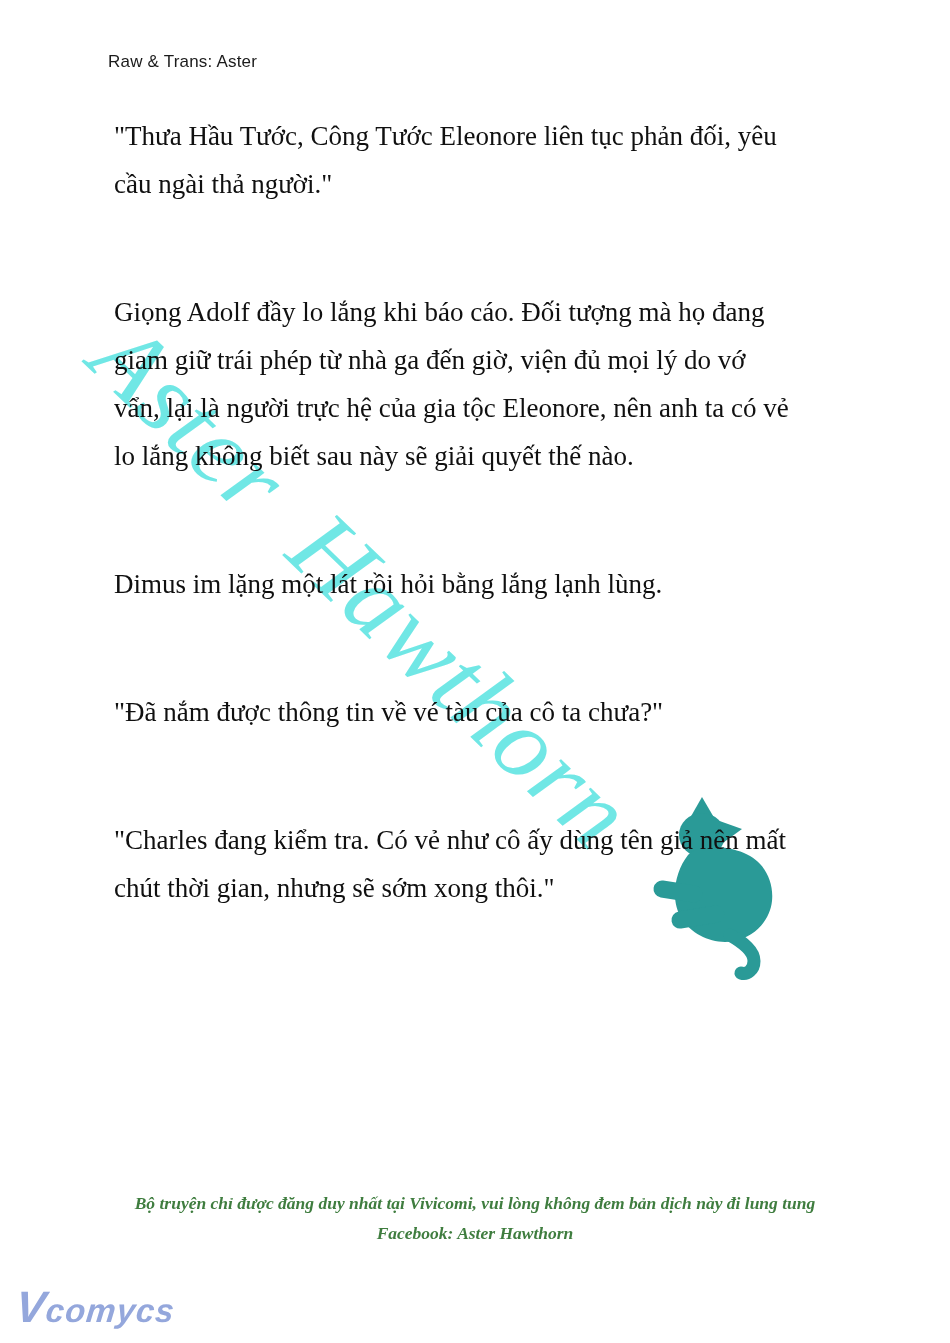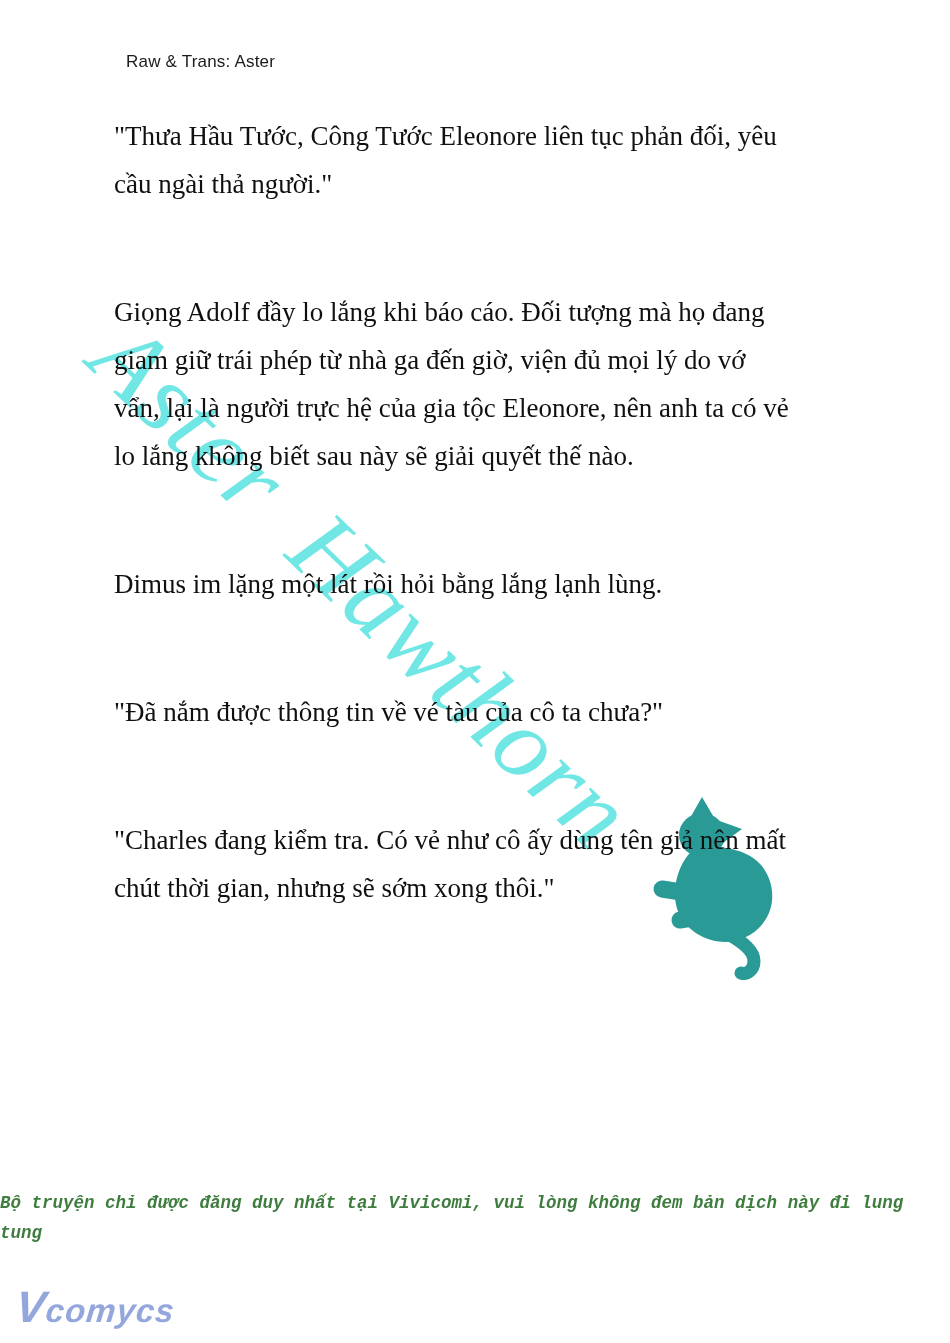--- a/index.html
+++ b/index.html
@@ -4,21 +4,21 @@
 <style>
   html,body{margin:0;padding:0;background:#e8e8e8;}
   .page{
     position:relative;
     width:950px;height:1343px;
     background:#ffffff;
     overflow:hidden;
     font-family:"Liberation Serif","DejaVu Serif",serif;
   }
   .credit{
-    position:absolute;left:126px;top:52px;
+    position:absolute;left:108px;top:52px;
     font-family:"Liberation Sans","DejaVu Sans",sans-serif;
     font-size:17px;color:#1b1b1b;letter-spacing:.2px;
   }
   .watermark{
     position:absolute;left:150px;top:298px;
     font-size:102px;font-style:italic;
     font-family:"Liberation Serif","DejaVu Serif",serif;
     white-space:nowrap;
     word-spacing:22px;letter-spacing:2px;
     transform:rotate(44deg);transform-origin:left top;
@@ -28,22 +28,22 @@
   .content{
     position:absolute;left:114px;top:112px;width:730px;z-index:3;
   }
   .para{
     margin:0 0 80px 0;
     font-size:27px;line-height:48px;color:#101010;
     white-space:pre-line;
   }
   .footer{
     position:absolute;left:0;top:1188px;width:950px;z-index:3;
-    text-align:left;
-    font-family:Liberation Mono, monospace;
+    text-align:center;
+    font-family:Liberation Serif, serif;
     font-size:17.5px;font-weight:bold;font-style:italic;
     line-height:30px;
   }
   .logo{
     position:absolute;left:16px;top:1282px;z-index:3;
     font-family:"Liberation Sans","DejaVu Sans",sans-serif;
     font-size:33px;font-weight:bold;font-style:italic;
     letter-spacing:1px;
     transform:skewX(-6deg);
   }
@@ -78,17 +78,18 @@
 vẩn, lại là người trực hệ của gia tộc Eleonore, nên anh ta có vẻ
 lo lắng không biết sau này sẽ giải quyết thế nào.</p>
     <p class="para">Dimus im lặng một lát rồi hỏi bằng lắng lạnh lùng.</p>
     <p class="para">"Đã nắm được thông tin về vé tàu của cô ta chưa?"</p>
     <p class="para">"Charles đang kiểm tra. Có vẻ như cô ấy dùng tên giả nên mất
 chút thời gian, nhưng sẽ sớm xong thôi."</p>
   </div>
 
   <div class="footer" style="color: rgb(63, 125, 63);">
     <div class="fline">Bộ truyện chỉ được đăng duy nhất tại Vivicomi, vui lòng không đem bản dịch này đi lung tung</div>
+    <div class="fline">Facebook: Aster Hawthorn</div>
   </div>
 
   <div class="logo" style="color: rgb(148, 167, 220);">Vcomycs</div>
 
 </div>
 
 </body></html>

